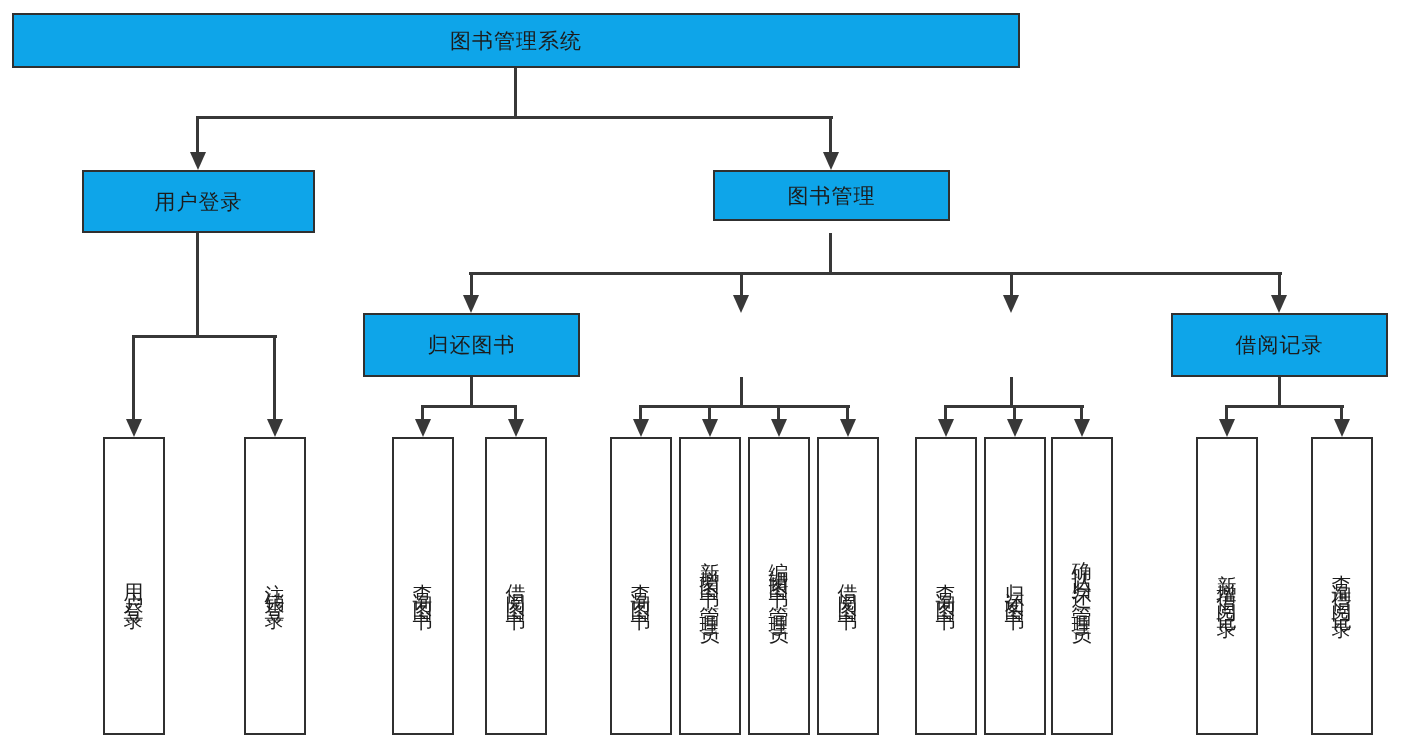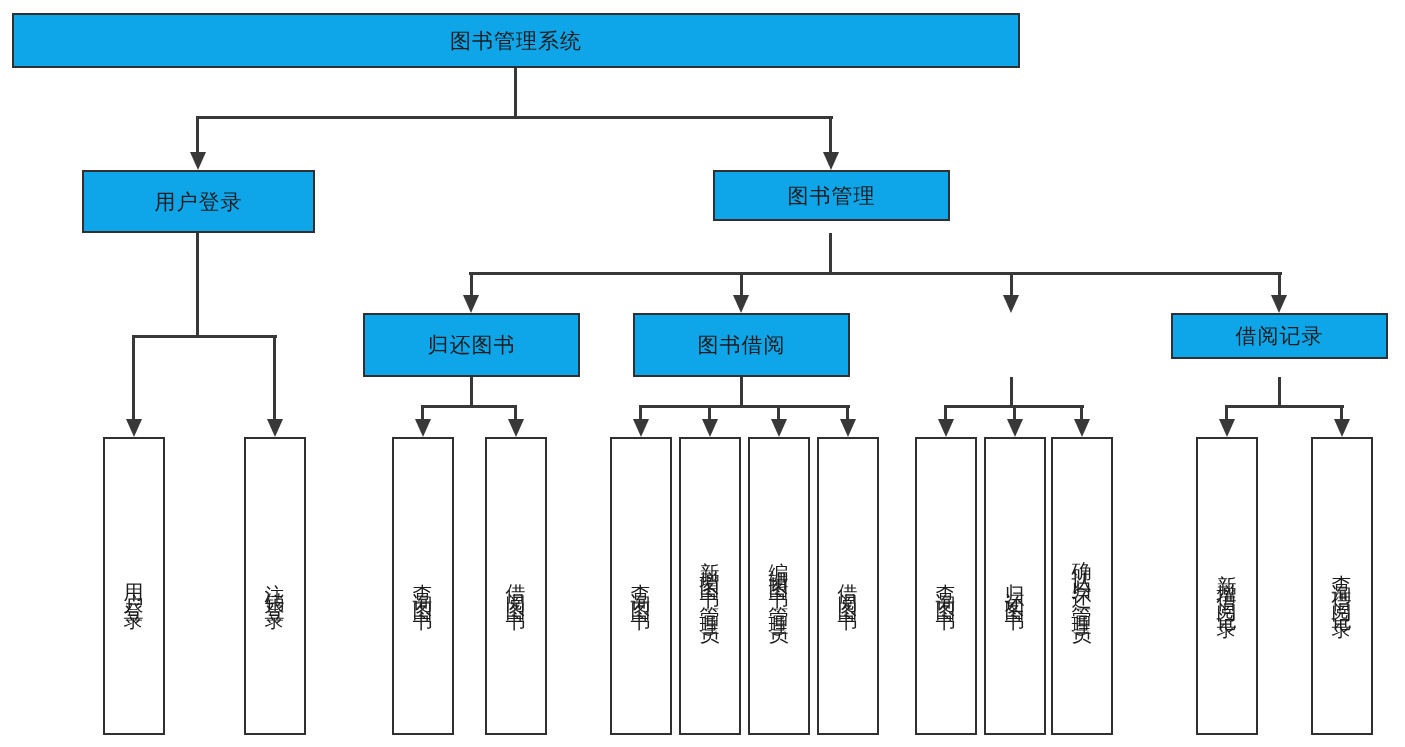--- a/index.html
+++ b/index.html
@@ -76,24 +76,21 @@
   <div class="v" style="left:740px;top:273px;height:24px"></div>
   <div class="ah" style="left:733px;top:295px"></div>
   <div class="v" style="left:1010px;top:273px;height:24px"></div>
   <div class="ah" style="left:1003px;top:295px"></div>
   <div class="v" style="left:1278px;top:273px;height:24px"></div>
   <div class="ah" style="left:1271px;top:295px"></div>
 
   <div class="box" style="left:363px;top:313px;width:217px;height:64px">
     <span>归还图书</span>
   </div>
-  <div class="box" style="left:633px;top:313px;width:217px;height:64px">
-    <span>图书借阅</span>
-  </div>
-  <div class="box" style="left:1171px;top:313px;width:217px;height:46px">
+  <div class="box" style="left:1171px;top:313px;width:217px;height:64px">
     <span>借阅记录</span>
   </div>
 
   <div class="v" style="left:470px;top:377px;height:31px"></div>
   <div class="h" style="left:421px;top:405px;width:96px"></div>
   <div class="v" style="left:421px;top:406px;height:15px"></div>
   <div class="ah" style="left:415px;top:419px"></div>
   <div class="v" style="left:514px;top:406px;height:15px"></div>
   <div class="ah" style="left:508px;top:419px"></div>
 

